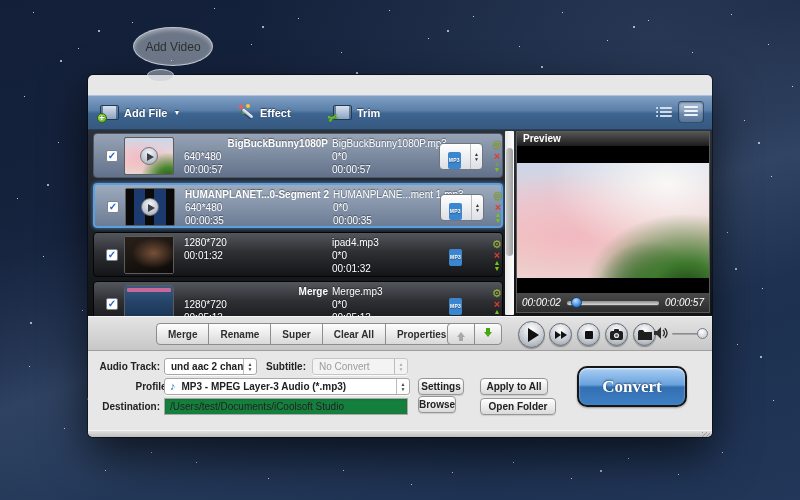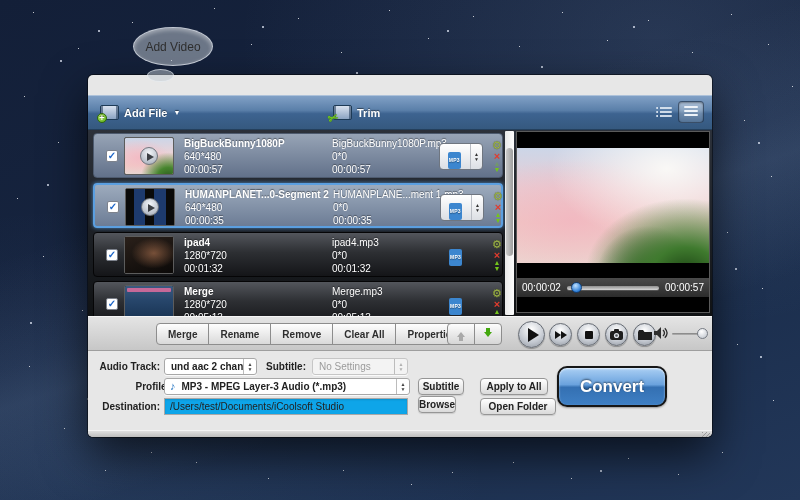--- a/index.html
+++ b/index.html
@@ -93,21 +93,21 @@
   .t3 .img { background:linear-gradient(180deg,#3b5a80 0%,#27466b 40%,#16304f 100%); }
   .t3 .pinktxt { position:absolute; left:2px; top:2px; width:44px; height:4px;
     background:rgba(235,110,160,.8); filter:blur(.6px); border-radius:1px; }
   .playov { position:absolute; left:50%; top:50%; width:18px; height:18px; margin:-9px 0 0 -9px;
     border-radius:50%; background:radial-gradient(circle at 50% 32%, #f4f6fa, #b9bfca 70%, #9aa0ab);
     border:1px solid #71767e; }
   .playov::after { content:""; position:absolute; left:6px; top:4.5px; width:0; height:0;
     border-left:7px solid #3c3f45; border-top:4.5px solid transparent; border-bottom:4.5px solid transparent; }
   .fcol { position:absolute; top:3px; font-size:10px; color:#fff; line-height:13px;
     text-shadow:0 -1px 1px rgba(0,0,0,.45); white-space:nowrap; }
-  .fcol .nm { font-weight:bold; }
+  .fcol .nm { font-weight:bold;text-align:right; }
   .c1 { left:90px; width:144px; }
   .c2 { left:238px; width:112px; }
   .mp3note { position:relative; font-size:17px; color:#2e7bc4; text-shadow:0 1px 1px rgba(0,0,0,.4); line-height:17px; }
   .mp3note .tag { position:absolute; left:-3px; top:5px; font-size:5px; font-weight:bold; color:#fff;
     background:#3c86cf; border-radius:2px; padding:0 1px; letter-spacing:.3px; }
   .notebtn { position:absolute; left:345px; top:9px; width:44px; height:27px; border-radius:4px;
     background:linear-gradient(#ffffff,#dcdfe4); border:1px solid #6f7680;
     display:flex; align-items:center; }
   .notebtn .notewrap { flex:1; text-align:center; }
   .notebtn .step { width:12px; height:100%; border-left:1px solid #b9bdc4;
@@ -133,21 +133,21 @@
   .pv-head { height:15px; background:linear-gradient(#555,#1c1c1c); color:#fff; font-size:10px;
     font-weight:bold; padding:1px 0 0 6px; border-bottom:1px solid #000; }
   .pv-video { position:relative; height:146px; background:#000; }
   .pv-img { position:absolute; left:0; right:0; top:16px; bottom:15px;
     background:radial-gradient(ellipse at 88% 108%, #1e4715 0%, #3f7a2e 14%, transparent 42%),
                radial-gradient(ellipse at 68% 112%, #173a10, transparent 28%),
                radial-gradient(ellipse at 78% 18%, rgba(255,255,250,.85), transparent 55%),
                radial-gradient(ellipse at 28% 62%, rgba(242,182,192,.85), transparent 60%),
                linear-gradient(180deg,#ccd6e8 0%,#e8cdd4 35%,#f0cbc6 65%,#ecd8d2 100%); }
   .pv-seek { height:19px; background:linear-gradient(#4a4a4a,#2c2c2c); display:flex; align-items:center;
-    padding:0 5px; gap:6px; color:#fff; font-size:10px; }
+    padding:0 5px; gap:6px; color:#fff; font-size:10px;font-style:italic; }
   .pv-groove { position:relative; flex:1; height:4px; border-radius:2px;
     background:linear-gradient(#8f8f8f,#d6d6d6); box-shadow:0 1px 0 rgba(255,255,255,.15); }
   .pv-thumb { position:absolute; left:4%; top:-4px; width:11px; height:11px; border-radius:50%;
     background:radial-gradient(circle at 40% 30%, #bfe0ff, #2f7fd6 70%, #1d5ea8); border:1px solid #123f75; }
 
   
   .ctrlbar { position:absolute; left:0; top:241px; width:624px; height:35px;
     background:linear-gradient(#e4e4e4,#c7c7c7); border-top:1px solid #f6f6f6; border-bottom:1px solid #9e9e9e; }
   .seg { position:absolute; left:68px; top:6px; height:22px; display:flex; }
   .seg button { height:22px; padding:0 11px; font-family:inherit; font-size:10px; font-weight:bold; color:#2e2e2e;
@@ -185,30 +185,30 @@
   .dd { position:absolute; height:17px; background:#fff; border:1px solid #a8a8a8; border-radius:3px;
     display:flex; align-items:center; font-weight:bold; color:#222; box-shadow:0 1px 0 rgba(255,255,255,.8); }
   .dd .txt { flex:1; padding-left:6px; white-space:nowrap; overflow:hidden; }
   .dd .st { width:13px; height:100%; border-left:1px solid #bcbcbc; display:flex; flex-direction:column;
     align-items:center; justify-content:center; gap:1px; }
   .dd .st b { font-size:5px; line-height:4px; color:#444; }
   .dd.disabled { background:#f3f3f3; border-color:#c6c6c6; }
   .dd.disabled .txt { color:#9b9b9b; font-weight:normal; }
   .dd.disabled .st b { color:#b0b0b0; }
   .dd .pico { margin-left:5px; font-size:11px; color:#2e7bc4; line-height:11px; }
-  .field { position:absolute; height:17px; background:#0ea5e9; border:1px solid #a8a8a8; font-family:inherit;
+  .field { position:absolute; height:17px; background:#15803d; border:1px solid #a8a8a8; font-family:inherit;
     font-size:10px; color:#222; padding:0 5px; box-shadow:inset 0 1px 2px rgba(0,0,0,.12); }
   .sbtn { position:absolute; height:17px; border:1px solid #969696; border-radius:4px;
     background:linear-gradient(#ffffff,#dadada); font-family:inherit; font-size:10px; font-weight:bold;
     color:#222; cursor:default; box-shadow:0 1px 1px rgba(0,0,0,.12); }
-  .convert { position:absolute; left:469px; top:14px; width:110px; height:41px; border-radius:10px;
+  .convert { position:absolute; left:489px; top:14px; width:110px; height:41px; border-radius:10px;
     border:2px solid #161616; cursor:default;
     background:linear-gradient(#aacff4 0%,#6aa2dd 45%,#3470b2 52%,#3e7fc4 100%);
     box-shadow:inset 0 1px 2px rgba(255,255,255,.7), 0 1px 2px rgba(0,0,0,.35);
-    color:#fff; font-family:Liberation Sans, sans-serif; font-size:17px; font-weight:bold; text-shadow:0 -1px 2px rgba(0,0,0,.55); }
+    color:#fff; font-family:Liberation Serif, serif; font-size:17px; font-weight:bold; text-shadow:0 -1px 2px rgba(0,0,0,.55); }
 
   .statusbar { position:absolute; left:0; top:355px; width:624px; height:7px;
     background:linear-gradient(#e0e0e0,#bdbdbd); border-top:1px solid #f4f4f4; }
   .grip { position:absolute; right:2px; top:1px; width:8px; height:5px;
     background:repeating-linear-gradient(135deg, #9a9a9a 0 1px, transparent 1px 3px); }
 </style>
 </head>
 <body>
 
 <div class="nebula"></div>
@@ -225,20 +225,29 @@
 
 
   <div class="toolbar">
     <div class="tb-btn" style="left:12px">
       <span class="film">
           <span class="plus">+</span>
         </span>
       <span>Add File</span>
       <span class="caret">▼</span>
     </div>
+    <div class="tb-btn" style="left:150px">
+      <span class="wand">
+          <i class="r"></i>
+          <i class="y"></i>
+          <i class="g"></i>
+          <span class="stick"></span>
+        </span>
+      <span>Effect</span>
+    </div>
     <div class="tb-btn" style="left:245px">
       <span class="film">
           <span class="scis">✂</span>
         </span>
       <span>Trim</span>
     </div>
     <div class="viewtoggle">
       <div class="ln"></div>
         <div class="ln"></div>
         <div class="ln"></div>
@@ -317,21 +326,20 @@
           </span>
       </div>
     </div>
 
     <div class="row dark" style="top:102px">
       <div class="cb"><span>✓</span></div>
       <div class="thumb t2">
           <div class="img"></div>
         </div>
       <div class="fcol c1">
-        <div class="nm">ipad4</div>
         <div>1280*720</div>
         <div>00:01:32</div>
       </div>
       <div class="fcol c2">
         <div>ipad4.mp3</div>
         <div>0*0</div>
         <div>00:01:32</div>
       </div>
       <div class="noteplain"><span class="mp3note"><span>♪</span><span class="tag">MP3</span></span></div>
       <div class="rowicons">
@@ -369,38 +377,39 @@
             <b class="fade">▼</b>
           </span>
       </div>
     </div>
 
     <div class="scrolltrack">
       <div class="scrollthumb"></div>
     </div>
 
     <div class="preview">
+      <div class="pv-head">Preview</div>
       <div class="pv-video">
           <div class="pv-img"></div>
         </div>
       <div class="pv-seek">
         <span>00:00:02</span>
         <span class="pv-groove">
             <span class="pv-thumb"></span>
           </span>
         <span>00:00:57</span>
       </div>
     </div>
   </div>
 
   <div class="ctrlbar">
     <div class="seg">
       <button>Merge</button>
       <button>Rename</button>
-      <button>Remove</button>
+      <button>Super</button>
       <button>Clear All</button>
       <button>Properties</button>
     </div>
     <div class="movegrp">
       <div class="mbtn">
           <span class="fat-tri-up"></span>
           <span class="fat-stem-up"></span>
         </div>
       <div class="mbtn">
           <span class="fat-stem-dn"></span>
@@ -446,37 +455,37 @@
     <div class="lbl" style="left:0;top:9px">Audio Track:</div>
     <div class="dd" style="left:76px;top:6px;width:93px">
       <span class="txt">und aac 2 channels</span>
       <span class="st">
           <b>▲</b>
           <b>▼</b>
         </span>
     </div>
     <div class="lbl" style="left:148px;top:9px;width:70px">Subtitle:</div>
     <div class="dd disabled" style="left:224px;top:6px;width:96px">
-      <span class="txt">No Settings</span>
+      <span class="txt">No Convert</span>
       <span class="st">
           <b>▲</b>
           <b>▼</b>
         </span>
     </div>
 
     <div class="lbl" style="left:10px;top:29px">Profile:</div>
     <div class="dd" style="left:76px;top:26px;width:246px">
       <span class="pico">♪</span>
       <span class="txt">MP3 - MPEG Layer-3 Audio (*.mp3)</span>
       <span class="st">
           <b>▲</b>
           <b>▼</b>
         </span>
     </div>
-    <button class="sbtn" style="left:330px;top:26px;width:46px">Subtitle</button>
+    <button class="sbtn" style="left:330px;top:26px;width:46px">Settings</button>
     <button class="sbtn" style="left:392px;top:26px;width:68px">Apply to All</button>
 
     <div class="lbl" style="left:0;top:49px">Destination:</div>
     <input class="field" style="left: 76px; top: 46px; width: 244px;" value="/Users/test/Documents/iCoolsoft Studio">
     <button class="sbtn" style="left:330px;top:44px;width:38px">Browse</button>
     <button class="sbtn" style="left:392px;top:46px;width:76px">Open Folder</button>
 
     <button class="convert">Convert</button>
   </div>
 

